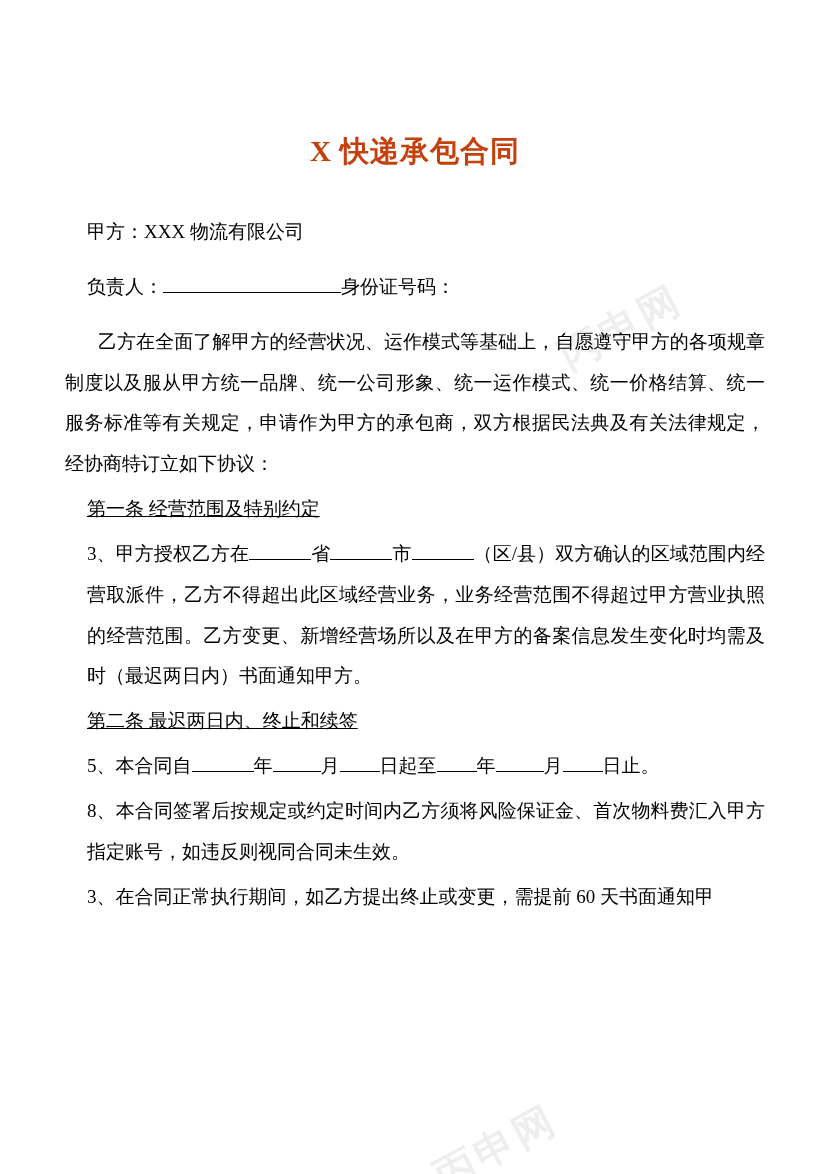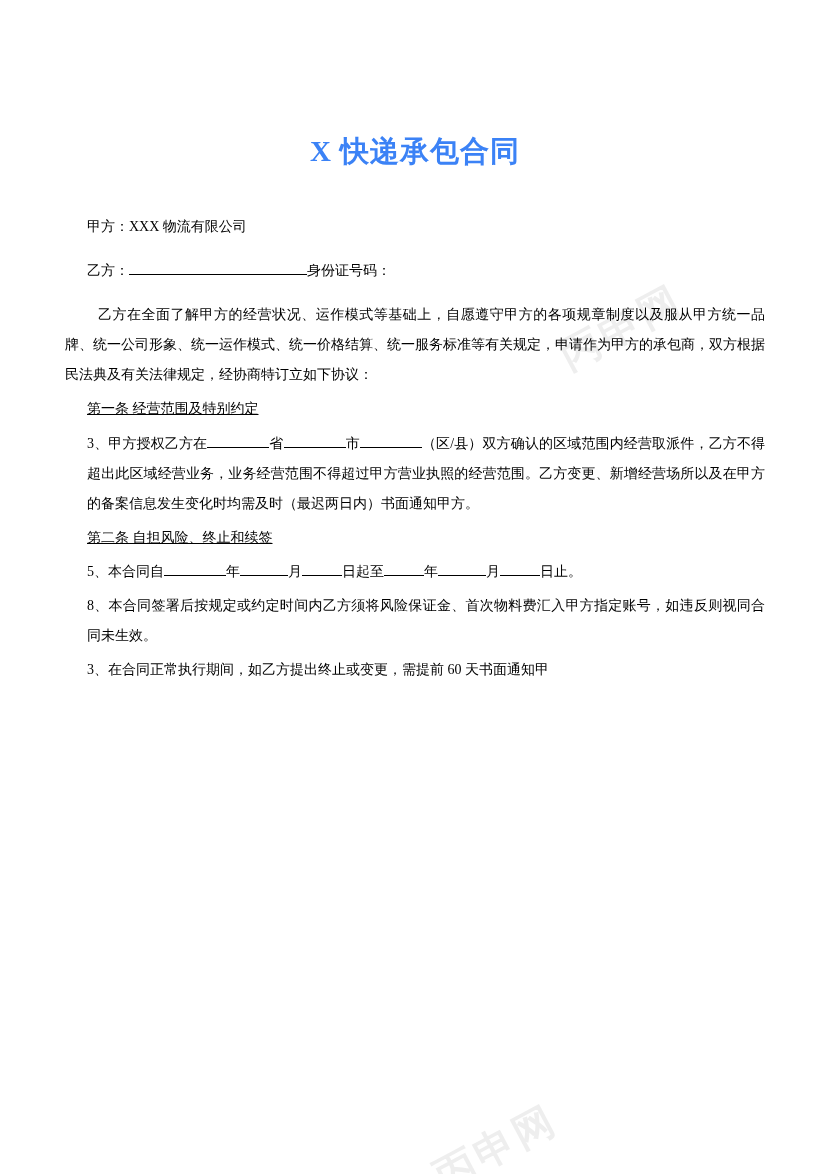--- a/index.html
+++ b/index.html
@@ -27,28 +27,28 @@
     padding: 0;
     box-sizing: border-box;
   }
   .doc-title {
     text-align: center;
     font-size: 29px;
     font-weight: bold;
     letter-spacing: 1px;
     margin: 0;
     padding-top: 132px;
-    color: #3b82f6;
+    color: #c2410c;
     font-family: "Liberation Serif", "DejaVu Serif", serif;
   }
   .content {
     margin: 0 auto;
     width: 700px;
     padding-top: 40px;
-    font-size: 14px;
+    font-size: 19px;
     line-height: 2.15;
     color: #000000;
   }
   p {
     margin: 0 0 4px 0;
     text-align: justify;
   }
   .indent1 {
     text-indent: 0;
     padding-left: 22px;
@@ -118,35 +118,35 @@
   <div class="watermark wm2">丙申网</div>
 
   <div class="doc-body">
 
     <h1 class="doc-title">X 快递承包合同</h1>
 
     <div class="content">
 
       <p class="party-line">甲方：XXX 物流有限公司</p>
 
+      <p class="party-line">
+        <span>负责人：</span><span class="blank-lg"></span><span>身份证号码：</span>
+      </p>
 
-      <p class="party-line">
-        <span>乙方：</span><span class="blank-lg"></span><span>身份证号码：</span>
-      </p>
 
       <p class="flow">乙方在全面了解甲方的经营状况、运作模式等基础上，自愿遵守甲方的各项规章制度以及服从甲方统一品牌、统一公司形象、统一运作模式、统一价格结算、统一服务标准等有关规定，申请作为甲方的承包商，双方根据民法典及有关法律规定，经协商特订立如下协议：</p>
 
       <p class="indent1">第一条   经营范围及特别约定</p>
 
       <p class="indent2">
         <span>3、甲方授权乙方在</span><span class="blank-xl"></span><span>省</span><span class="blank-xl"></span><span>市</span><span class="blank-xl"></span><span>（区/县）双方确认的区域范围内经营取派件，乙方不得超出此区域经营业务，业务经营范围不得超过甲方营业执照的经营范围。乙方变更、新增经营场所以及在甲方的备案信息发生变化时均需及时（最迟两日内）书面通知甲方。</span>
       </p>
 
 
-      <p class="indent1">第二条   自担风险、终止和续签</p>
+      <p class="indent1">第二条   最迟两日内、终止和续签</p>
 
       <p class="indent2">
         <span>5、本合同自</span><span class="blank-md"></span><span>年</span><span class="blank-sm"></span><span>月</span><span class="blank-xs"></span><span>日起至</span><span class="blank-xs"></span><span>年</span><span class="blank-sm"></span><span>月</span><span class="blank-xs"></span><span>日止。</span>
       </p>
 
       <p class="indent2">8、本合同签署后按规定或约定时间内乙方须将风险保证金、首次物料费汇入甲方指定账号，如违反则视同合同未生效。</p>
 
       <p class="indent2">3、在合同正常执行期间，如乙方提出终止或变更，需提前 60 天书面通知甲</p>
 
     </div>

